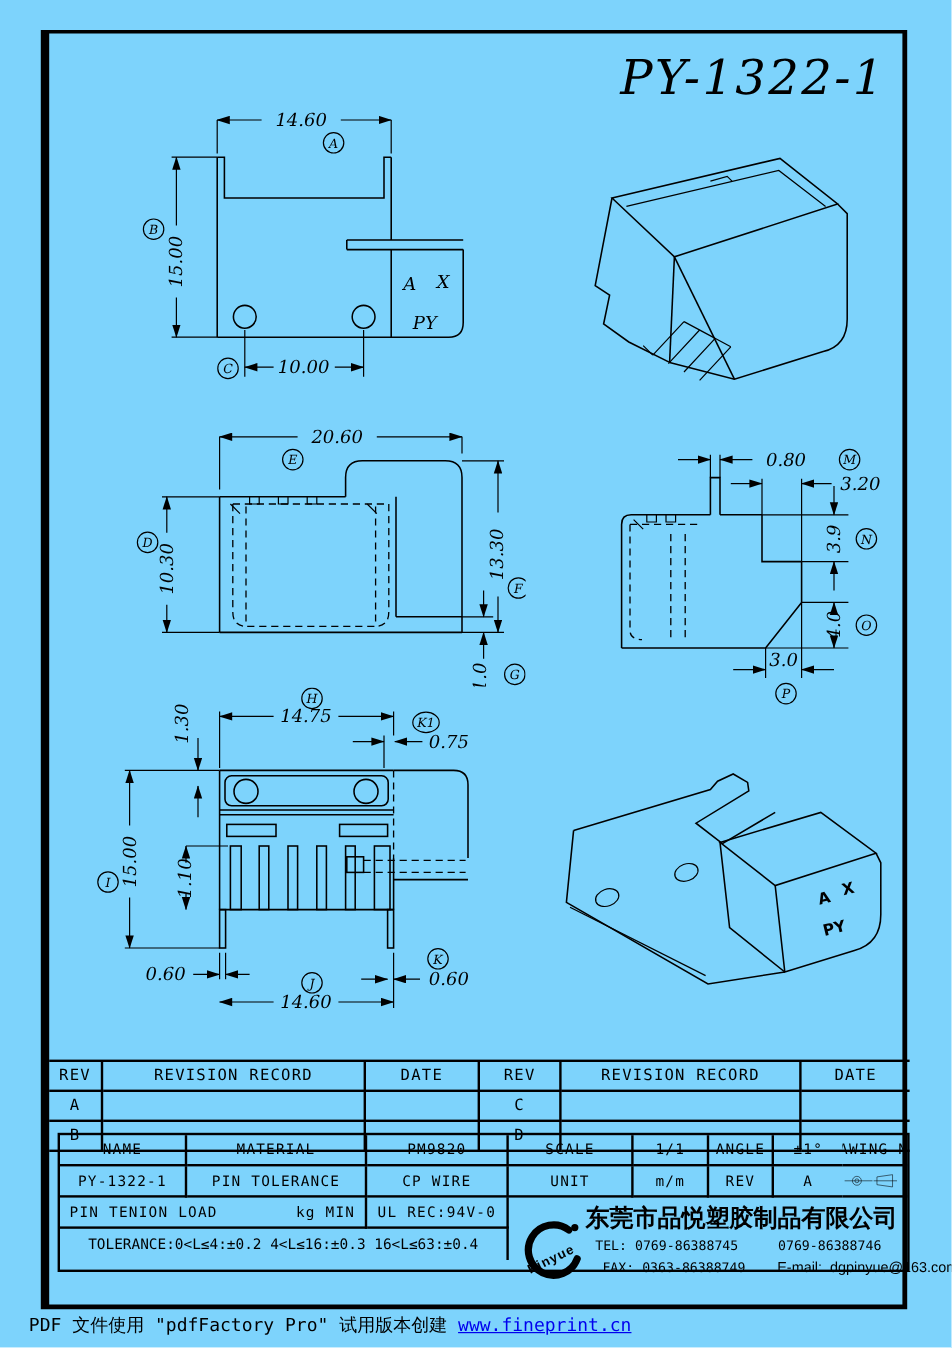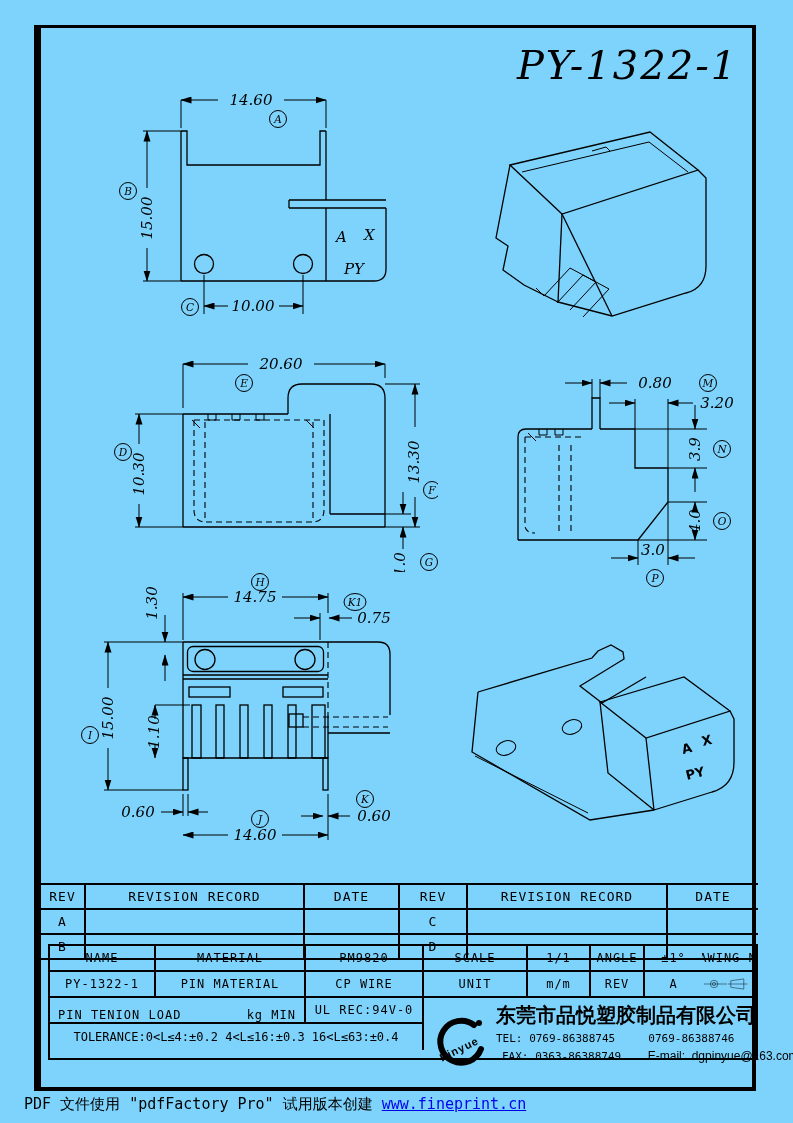--- a/index.html
+++ b/index.html
@@ -28,25 +28,25 @@
   .revtable .c.last{border-right:none;}
   
   .titleblock{position:absolute;left:48px;top:944px;width:710px;height:116px;box-sizing:border-box;
     border:2px solid #000;display:grid;
     grid-template-columns:106px 150px 118px 104px 63px 54px 57px 54px;
     grid-template-rows:26px 26px 26px 26px 24px;font-size:12px;letter-spacing:1px;}
   .tb{border-right:2px solid #000;border-bottom:2px solid #000;display:flex;align-items:center;
     justify-content:center;box-sizing:border-box;overflow:hidden;white-space:nowrap;}
   .tb.noR{border-right:none;}
   .tb.noB{border-bottom:none;}
-  .tb.spread{justify-content:space-between;padding:0 8px;align-items:flex-end;}
+  .tb.spread{justify-content:space-between;padding:0 8px;}
   .tb.small{font-size:12px;letter-spacing:0;}
   .company{position:relative;grid-column:4/9;grid-row:3/6;border:none;display:block;}
   .company .cn-name{margin:4px 0 0 64px;font-size:20px;font-weight:700;letter-spacing:0;
-    font-family:Liberation Sans, sans-serif;white-space:nowrap;text-align:right;}
+    font-family:Liberation Sans, sans-serif;white-space:nowrap;}
   .company .tel-line{margin:3px 0 0 72px;font-size:11px;letter-spacing:0;white-space:nowrap;}
   .company .fax-line{margin:4px 0 0 78px;font-size:11px;letter-spacing:0;white-space:nowrap;}
   .company .email{font-family:"Liberation Sans",sans-serif;font-size:12px;letter-spacing:0;}
   .logo{position:absolute;left:2px;top:18px;}
   .footer{position:absolute;left:24px;top:1095px;font-size:15px;letter-spacing:0;white-space:nowrap;}
   .footer a{color:#0000ee;text-decoration:underline;cursor:pointer;}
 </style>
 </head>
 <body>
 
@@ -345,21 +345,21 @@
     <div class="tb">NAME</div>
     <div class="tb">MATERIAL</div>
     <div class="tb">PM9820</div>
     <div class="tb">SCALE</div>
     <div class="tb">1/1</div>
     <div class="tb">ANGLE</div>
     <div class="tb noR">±1°</div>
 
     <div class="tb">DRAWING NO.</div>
     <div class="tb">PY-1322-1</div>
-    <div class="tb">PIN MATERIAL</div>
+    <div class="tb">PIN TOLERANCE</div>
     <div class="tb">CP WIRE</div>
     <div class="tb">UNIT</div>
     <div class="tb">m/m</div>
     <div class="tb">REV</div>
     <div class="tb noR">A</div>
 
     <div class="tb">
       <svg width="112" height="24" viewBox="0 0 112 24">
         <line class="thin" x1="4" y1="12" x2="54" y2="12"></line>
         <circle class="thin" cx="26" cy="12" r="8"></circle>

